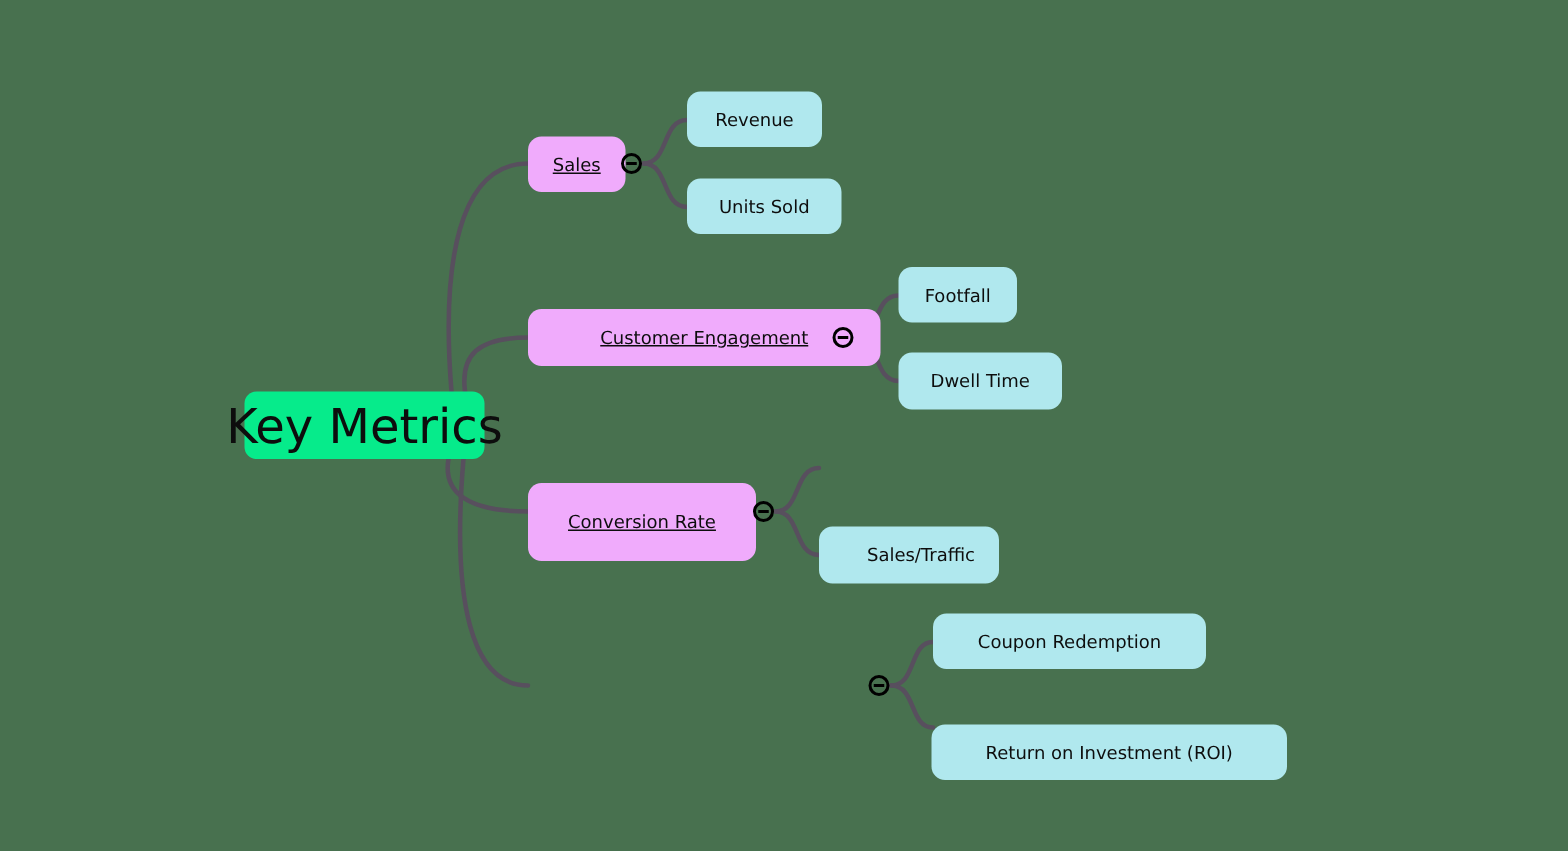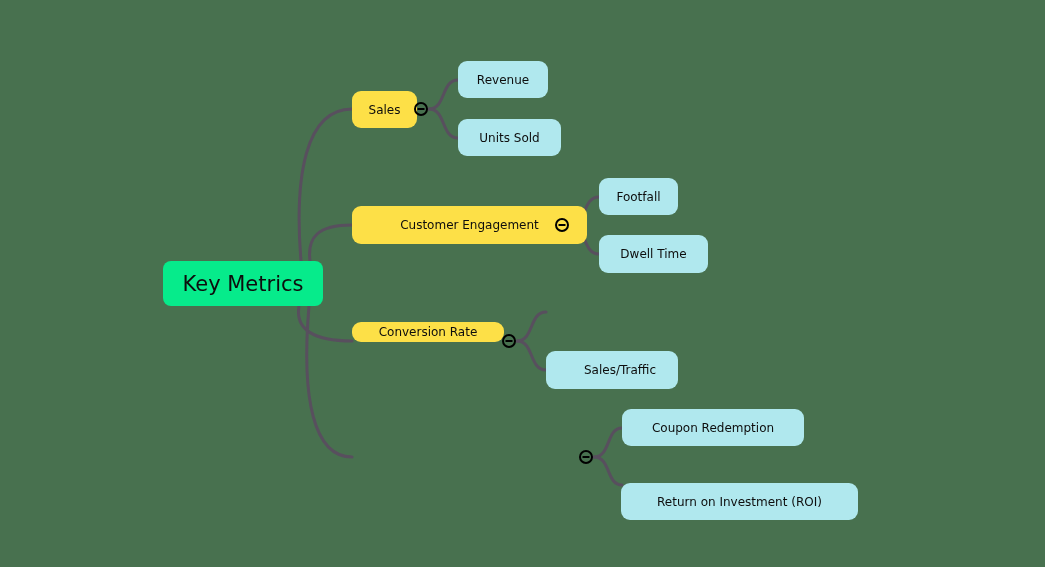--- a/index.html
+++ b/index.html
@@ -34,25 +34,26 @@
     justify-content: center;
     white-space: nowrap;
     color: #0d0d0d;
     border-radius: 9px;
     font-size: 12px;
     box-sizing: border-box;
     cursor: pointer;
   }
   .node.root {
     background: #06eb8b;
-    font-size: 21px;
+    font-size: 32px;
     border-radius: 8px;
   }
   .node.branch {
-    background: #fde047;
+    background: #f0abfc;
+    text-decoration: underline;
   }
   .node.leaf {
     background: #b0e8ee;
   }
   .collapse {
     position: absolute;
     width: 16px;
     height: 16px;
     display: block;
     cursor: pointer;
@@ -96,39 +97,39 @@
   </span>
 
   <div class="node branch" style="left:352px; top:206px; width:235px; height:38px;">Customer Engagement</div>
   <span class="collapse" style="left:554px; top:217px;">
     <svg width="16" height="16" viewBox="0 0 16 16">
       <circle cx="8" cy="8" r="6" fill="none" stroke="#000000" stroke-width="2"></circle>
       <line x1="4.5" y1="8" x2="11.5" y2="8" stroke="#000000" stroke-width="2"></line>
     </svg>
   </span>
 
-  <div class="node branch" style="left:352px; top:322px; width:152px; height:20px;">Conversion Rate</div>
+  <div class="node branch" style="left:352px; top:322px; width:152px; height:52px;">Conversion Rate</div>
   <span class="collapse" style="left:501px; top:333px;">
     <svg width="16" height="16" viewBox="0 0 16 16">
       <circle cx="8" cy="8" r="6" fill="none" stroke="#000000" stroke-width="2"></circle>
       <line x1="4.5" y1="8" x2="11.5" y2="8" stroke="#000000" stroke-width="2"></line>
     </svg>
   </span>
 
   <span class="collapse" style="left:578px; top:449px;">
     <svg width="16" height="16" viewBox="0 0 16 16">
       <circle cx="8" cy="8" r="6" fill="none" stroke="#000000" stroke-width="2"></circle>
       <line x1="4.5" y1="8" x2="11.5" y2="8" stroke="#000000" stroke-width="2"></line>
     </svg>
   </span>
 
   <div class="node leaf" style="left:458px; top:61px; width:90px; height:37px;">Revenue</div>
   <div class="node leaf" style="left:458px; top:119px; width:103px; height:37px;">Units Sold</div>
 
   <div class="node leaf" style="left:599px; top:178px; width:79px; height:37px;">Footfall</div>
   <div class="node leaf" style="left:599px; top:235px; width:109px; height:38px;">Dwell Time</div>
 
-  <div class="node leaf" style="left:546px; top:351px; width:132px; height:38px;padding-left:16px;">Sales/Traffic</div>
+  <div class="node leaf" style="left:546px; top:351px; width:120px; height:38px;padding-left:16px;">Sales/Traffic</div>
 
   <div class="node leaf" style="left:622px; top:409px; width:182px; height:37px;">Coupon Redemption</div>
   <div class="node leaf" style="left:621px; top:483px; width:237px; height:37px;">Return on Investment (ROI)</div>
 
 </div>
 
 </body></html>

